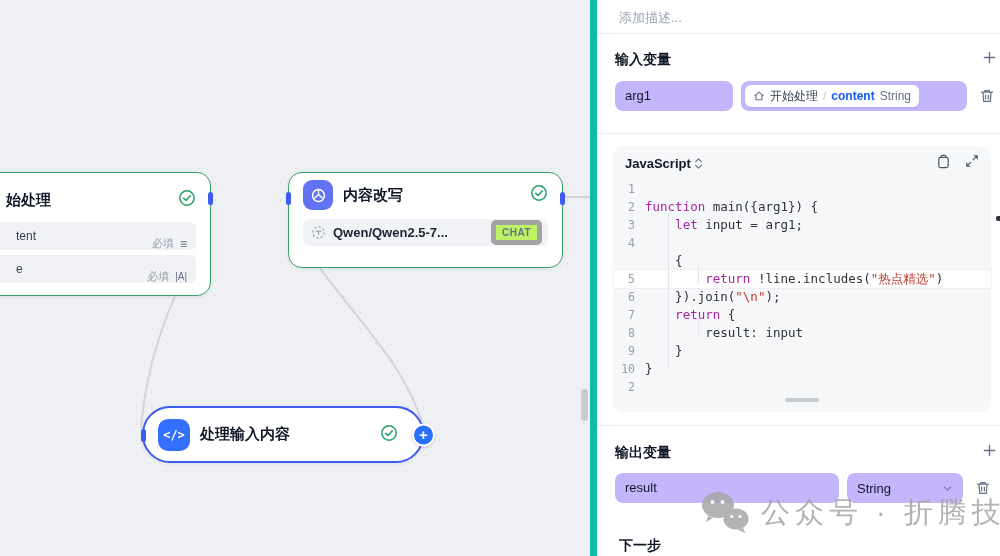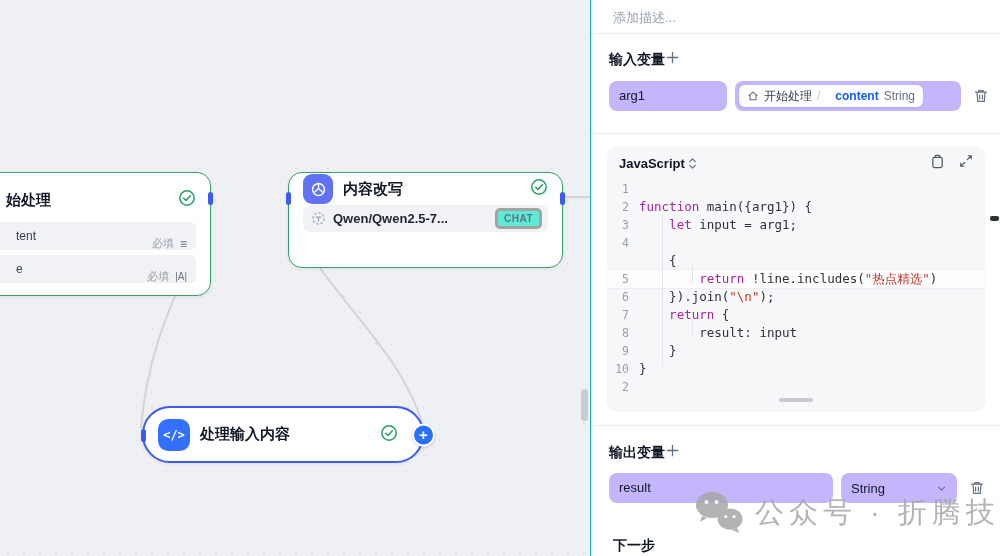--- a/index.html
+++ b/index.html
@@ -23,29 +23,29 @@
   .node-start .frows { margin-top:7px; }
   .frow { height:28px; background:#f0f2f6; border-radius:6px; margin-bottom:5px;
     display:flex; align-items:center; justify-content:space-between;
     padding:0 9px 0 121px; }
   .frow .flabel { font-size:12px; color:#354052; }
   .frow .fright { display:flex; align-items:center; gap:6px;margin-top:15px; }
   .frow .freq { font-size:11px; color:#9aa1ad; }
   .frow .ficon { font-size:12px; color:#667085; font-weight:700; }
 
   .node-llm { left:288px; top:172px; width:275px; height:96px;
-    border:1.5px solid #36a269; border-radius:14px; padding:0 14px; }
+    border:1.5px solid #36a269; border-radius:14px; padding:6px 14px; }
   .node-llm .trow { display:flex; align-items:center; gap:10px; height:32px; }
   .icon-sq { width:30px; height:30px; border-radius:9px; display:flex;
     align-items:center; justify-content:center; flex:none; }
   .icon-llm { background:#6172f3; }
-  .model-row { margin-top:0; height:27px; background:#f0f2f6; border-radius:7px;
+  .model-row { margin-top:8px; height:27px; background:#f0f2f6; border-radius:7px;
     display:flex; align-items:center; gap:7px; padding:0 6px 0 8px; }
   .model-name { font-size:13px; font-weight:600; color:#1d2433; flex:1; white-space:nowrap; }
-  .chat-badge { background:#5eead4; border:3px solid #a3a3a3; border-radius:5px;
+  .chat-badge { background:#bef264; border:5px solid #a3a3a3; border-radius:5px;
     font-size:10px; color:#667085; padding:2px 6px; letter-spacing:.5px; font-weight:600; }
 
   .node-code { left:142px; top:406px; width:282px; height:57px;
     border:2px solid #3d5af1; border-radius:28px; display:flex; align-items:center;
     gap:10px; padding:0 18px 0 14px; }
   .icon-code { width:32px; height:32px; border-radius:10px; background:#3370ff;
     color:#fff; font-weight:700; font-size:12px; display:flex; align-items:center;
     justify-content:center; font-family:"DejaVu Sans Mono", monospace; flex:none;}
   .plus-btn { position:absolute; right:-13px; top:50%; transform:translateY(-50%);
     width:23px; height:23px; border-radius:50%; background:#2970ff;
@@ -54,38 +54,38 @@
 
   .handle { position:absolute; width:5px; height:13px; background:#3d5af1;
     border-radius:3px; z-index:3; }
   .check { flex:none; margin-left:auto; }
 
   .scroll-thumb-left { position:absolute; left:581px; top:389px; width:7px;
     height:32px; background:#c8cbd1; border-radius:4px; z-index:2; }
 
   
   .panel { position:absolute; left:590px; top:0; width:410px; height:556px;
-    background:#fff; border-left:1px solid #14b8a6; z-index:5; }
+    background:#fff; border-left:7px solid #14b8a6; z-index:5; }
   .hr { position:absolute; left:0; width:410px; height:1px; background:#ebedf0; }
   .desc { position:absolute; left:22px; top:9px; font-size:13px; color:#98a2b3; }
   .sec-head { position:absolute; left:18px; width:382px; display:flex;
-    align-items:center; justify-content:flex-start; }
+    align-items:center; justify-content:space-between; }
   .sec-title { font-size:14px; font-weight:700; color:#101828; }
   .plus-ic { color:#667085; }
 
   .gray-box { position:absolute; height:30px; background:#c4b5fd; border-radius:8px; }
   .name-box { left:18px; width:118px; font-size:13px; color:#101828;
     line-height:30px; padding:0 10px; }
   .src-box { left:144px; width:226px; }
   .src-pill { position:absolute; left:4px; top:4px; height:22px; background:#fff;
     border-radius:6px; box-shadow:0 1px 2px rgba(16,24,40,.08); display:flex;
     align-items:center; gap:5px; padding:0 8px; }
   .src-node { font-size:12px; font-weight:500; color:#354052; }
   .src-sep { font-size:12px; color:#c2c8d1; }
-  .src-var { font-size:12px; font-weight:600; color:#155eef;margin-left:10px; }
+  .src-var { font-size:12px; font-weight:600; color:#155eef; }
   .src-type { font-size:12px; color:#667085; }
   .trash-btn { position:absolute; width:24px; height:24px; display:flex;
     align-items:center; justify-content:center; color:#667085; }
 
   .code-block { position:absolute; left:16px; top:146px; width:378px; height:266px;
     background:#f6f7f9; border-radius:10px; }
   .code-head { display:flex; align-items:center; height:34px; padding:0 12px; }
   .code-lang { font-size:13px; font-weight:600; color:#101828; display:flex;
     align-items:center; gap:3px; }
   .code-actions { margin-left:auto; display:flex; gap:14px; color:#4b5563; }

